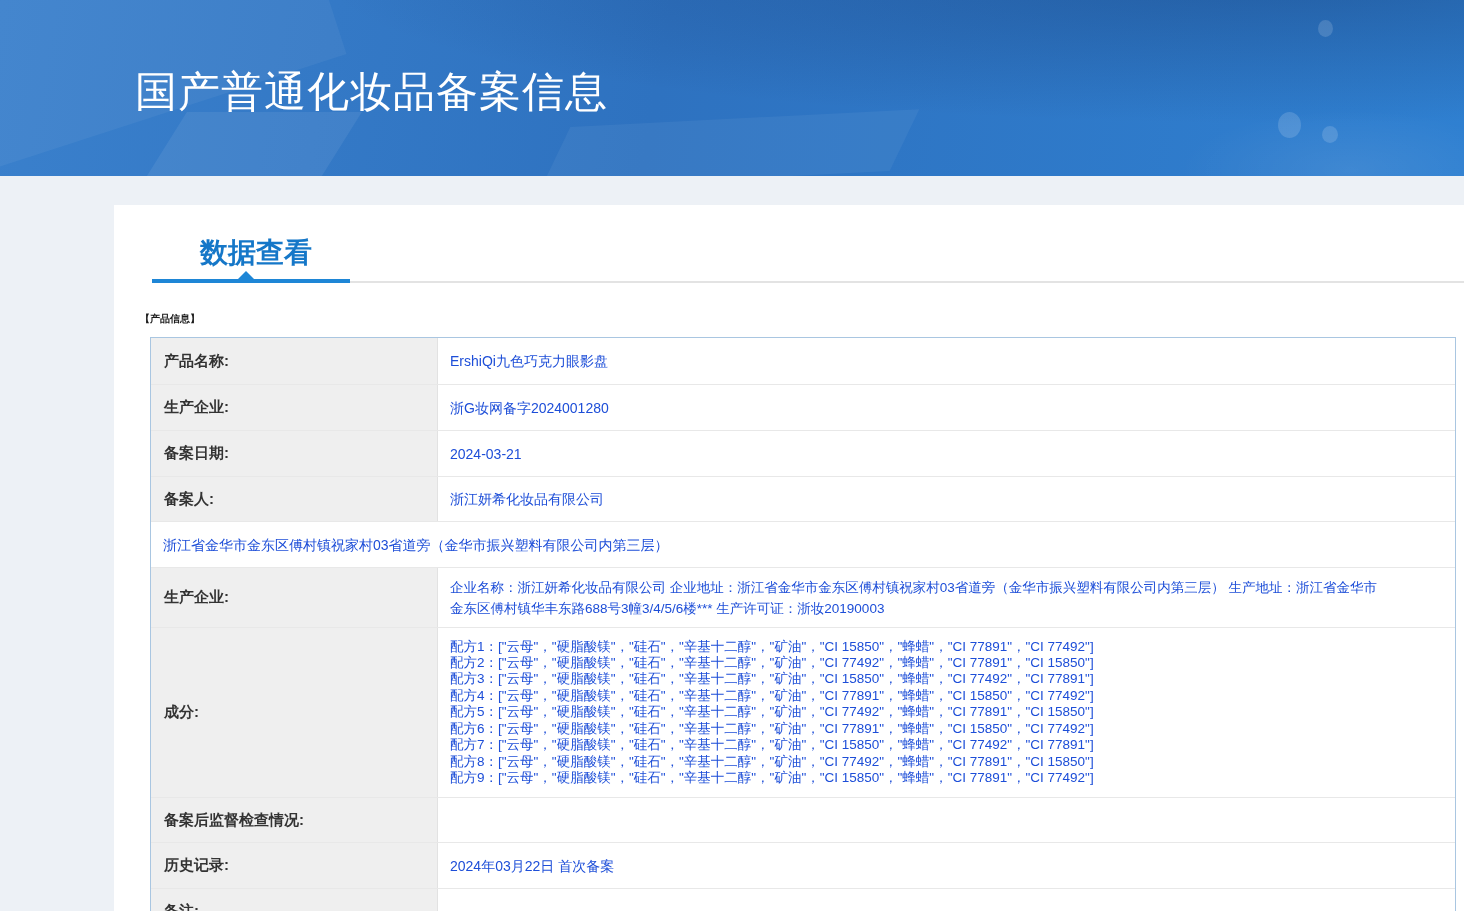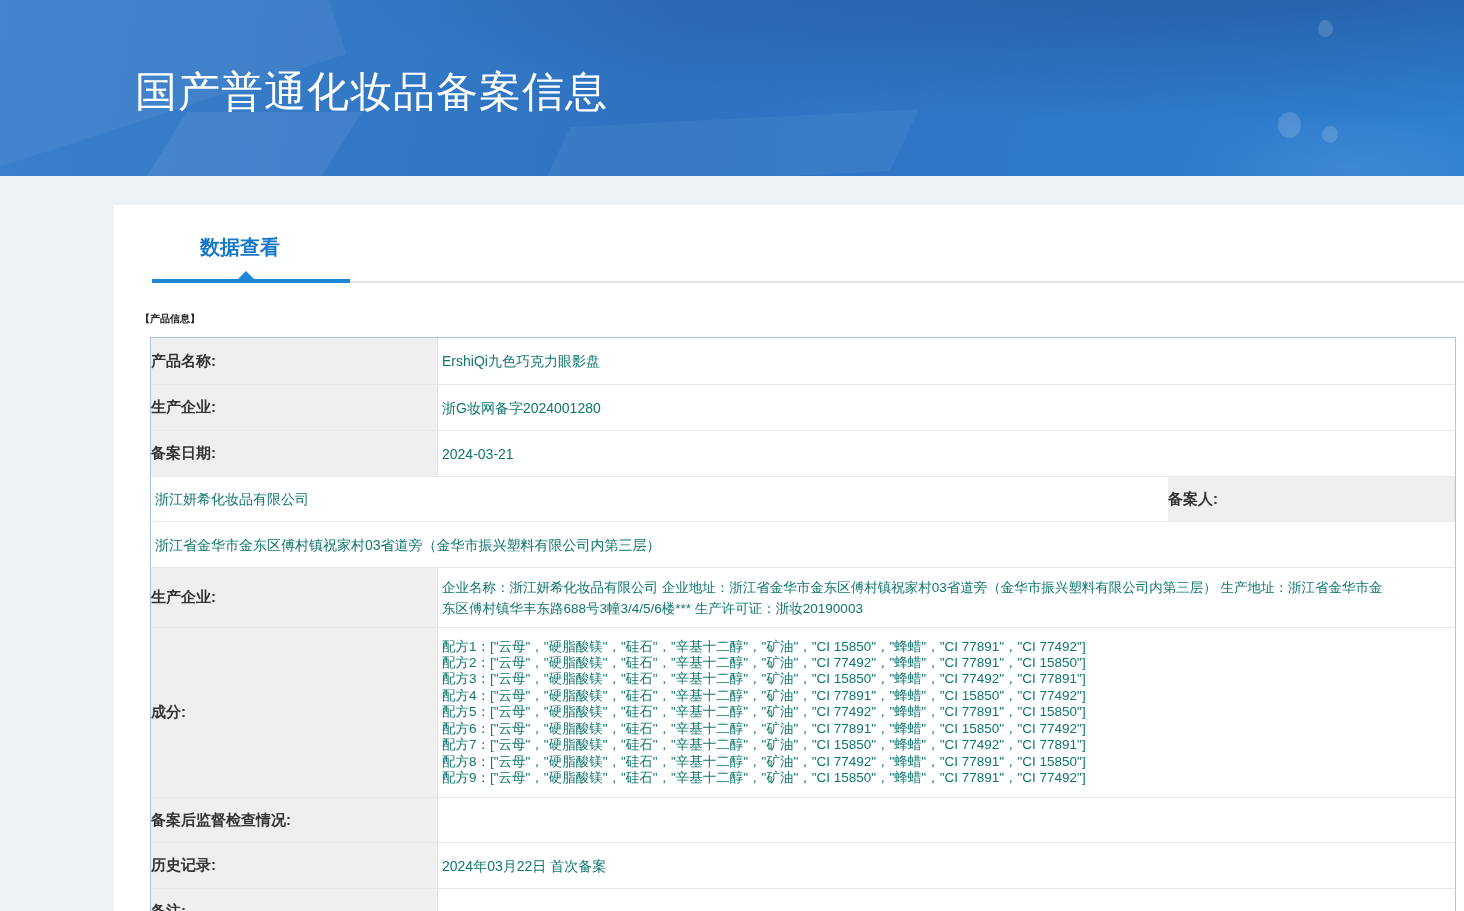--- a/index.html
+++ b/index.html
@@ -36,21 +36,21 @@
     margin-left:20px;
   }
 
   
   .panel {
     position:absolute; left:114px; top:205px; width:1350px; height:706px;
     background:#ffffff;
   }
   .tab {
     position:absolute; left:86px; top:29px;
-    font-size:20px; font-weight:bold; color:#1577c8;
+    font-size:28px; font-weight:bold; color:#1577c8;
     cursor:pointer; white-space:nowrap;
   }
   .tabline-gray {
     position:absolute; left:236px; right:0; top:76px; height:2px; background:#e3e3e3;
   }
   .tabline-blue {
     position:absolute; left:38px; top:74px; width:198px; height:4px; background:#1e86d6;
   }
   .tab-arrow {
     position:absolute; left:124px; top:66px;
@@ -70,27 +70,28 @@
     border:1px solid #a9c6e1;
     background:#ffffff;
   }
   .row { display:flex; border-top:1px solid #e8e8e8; }
   .row:first-child { border-top:none; }
   .cell.label {
     width:287px; min-width:287px;
     background:#efefef;
     border-right:1px solid #e2e2e2;
     display:flex; align-items:center;
+    padding-left:13px;
     font-size:15px; font-weight:bold; color:#333;
   }
   .cell.value {
     flex:1;
     display:flex; flex-direction:column; justify-content:center;
-    padding:6px 60px 6px 4px;
-    font-size:14px; color:#0f766e;
+    padding:6px 60px 6px 12px;
+    font-size:14px; color:#1d4ed8;
     line-height:20px;
   }
   .h46 { height:46px; }
   .h45 { height:45px; }
   .h60 { height:60px; }
   .h170 { height:170px; }
   .row-producer .cell.value { font-size:13.5px; line-height:21px; padding-right:70px; }
   .row-ingredients .cell.value { font-size:13.5px; }
   .formula-line { line-height:16.4px; white-space:nowrap; }
 </style>
@@ -127,22 +128,22 @@
       <div class="cell label">生产企业:</div>
       <div class="cell value">浙G妆网备字2024001280</div>
     </div>
 
     <div class="row h46">
       <div class="cell label">备案日期:</div>
       <div class="cell value">2024-03-21</div>
     </div>
 
     <div class="row h45">
+      <div class="cell label">备案人:</div>
       <div class="cell value">浙江妍希化妆品有限公司</div>
-      <div class="cell label">备案人:</div>
     </div>
 
     <div class="row h46">
       <div class="cell value">浙江省金华市金东区傅村镇祝家村03省道旁（金华市振兴塑料有限公司内第三层）</div>
     </div>
 
     <div class="row h60 row-producer">
       <div class="cell label">生产企业:</div>
       <div class="cell value">企业名称：浙江妍希化妆品有限公司 企业地址：浙江省金华市金东区傅村镇祝家村03省道旁（金华市振兴塑料有限公司内第三层）  生产地址：浙江省金华市金东区傅村镇华丰东路688号3幢3/4/5/6楼*** 生产许可证：浙妆20190003</div>
     </div>

